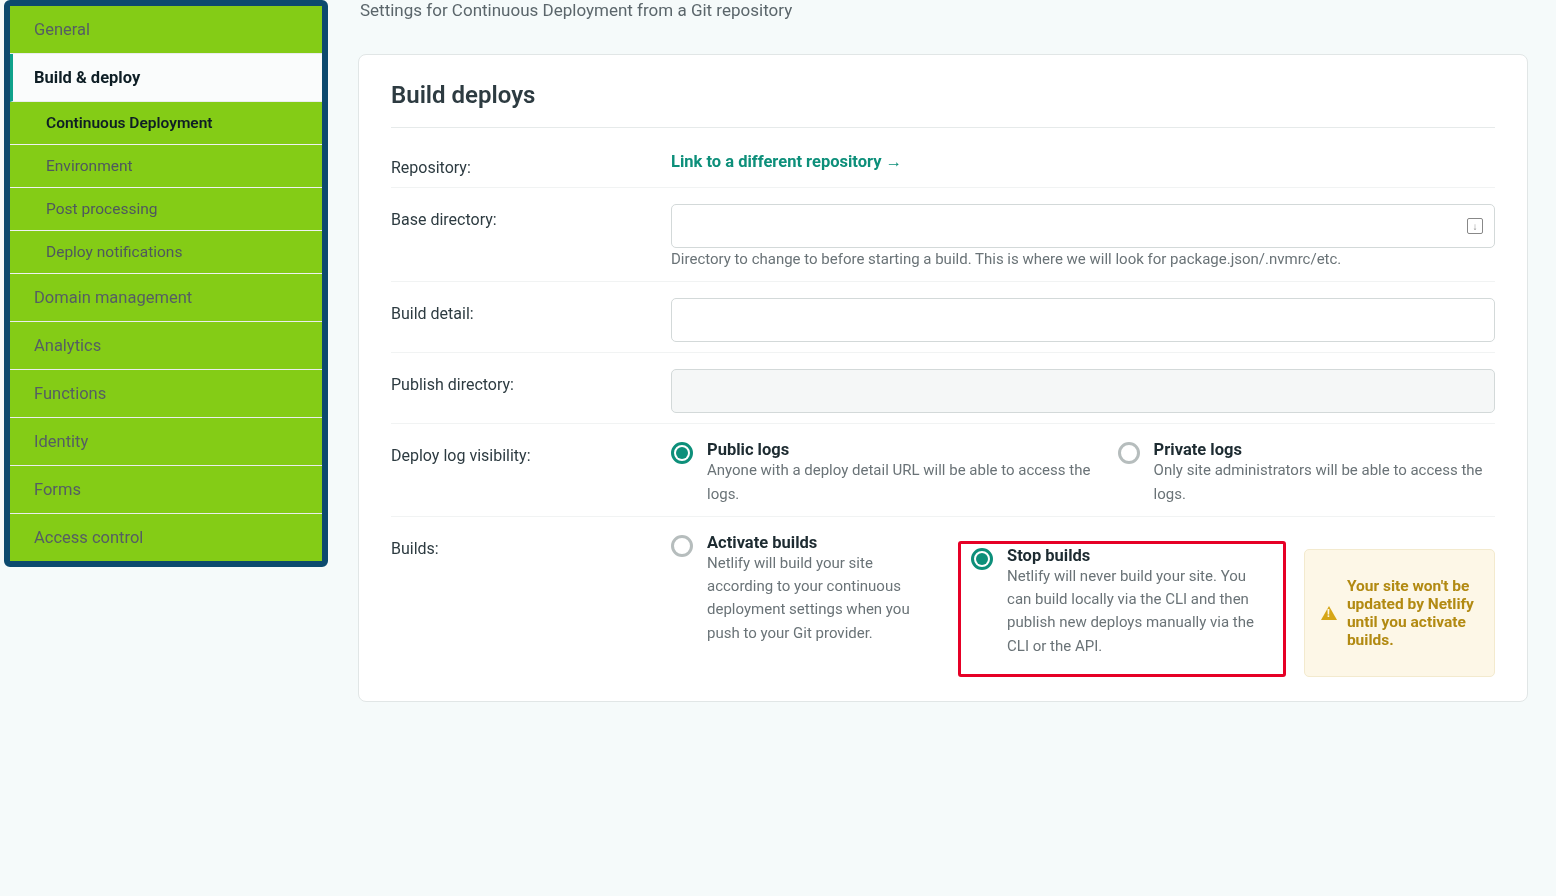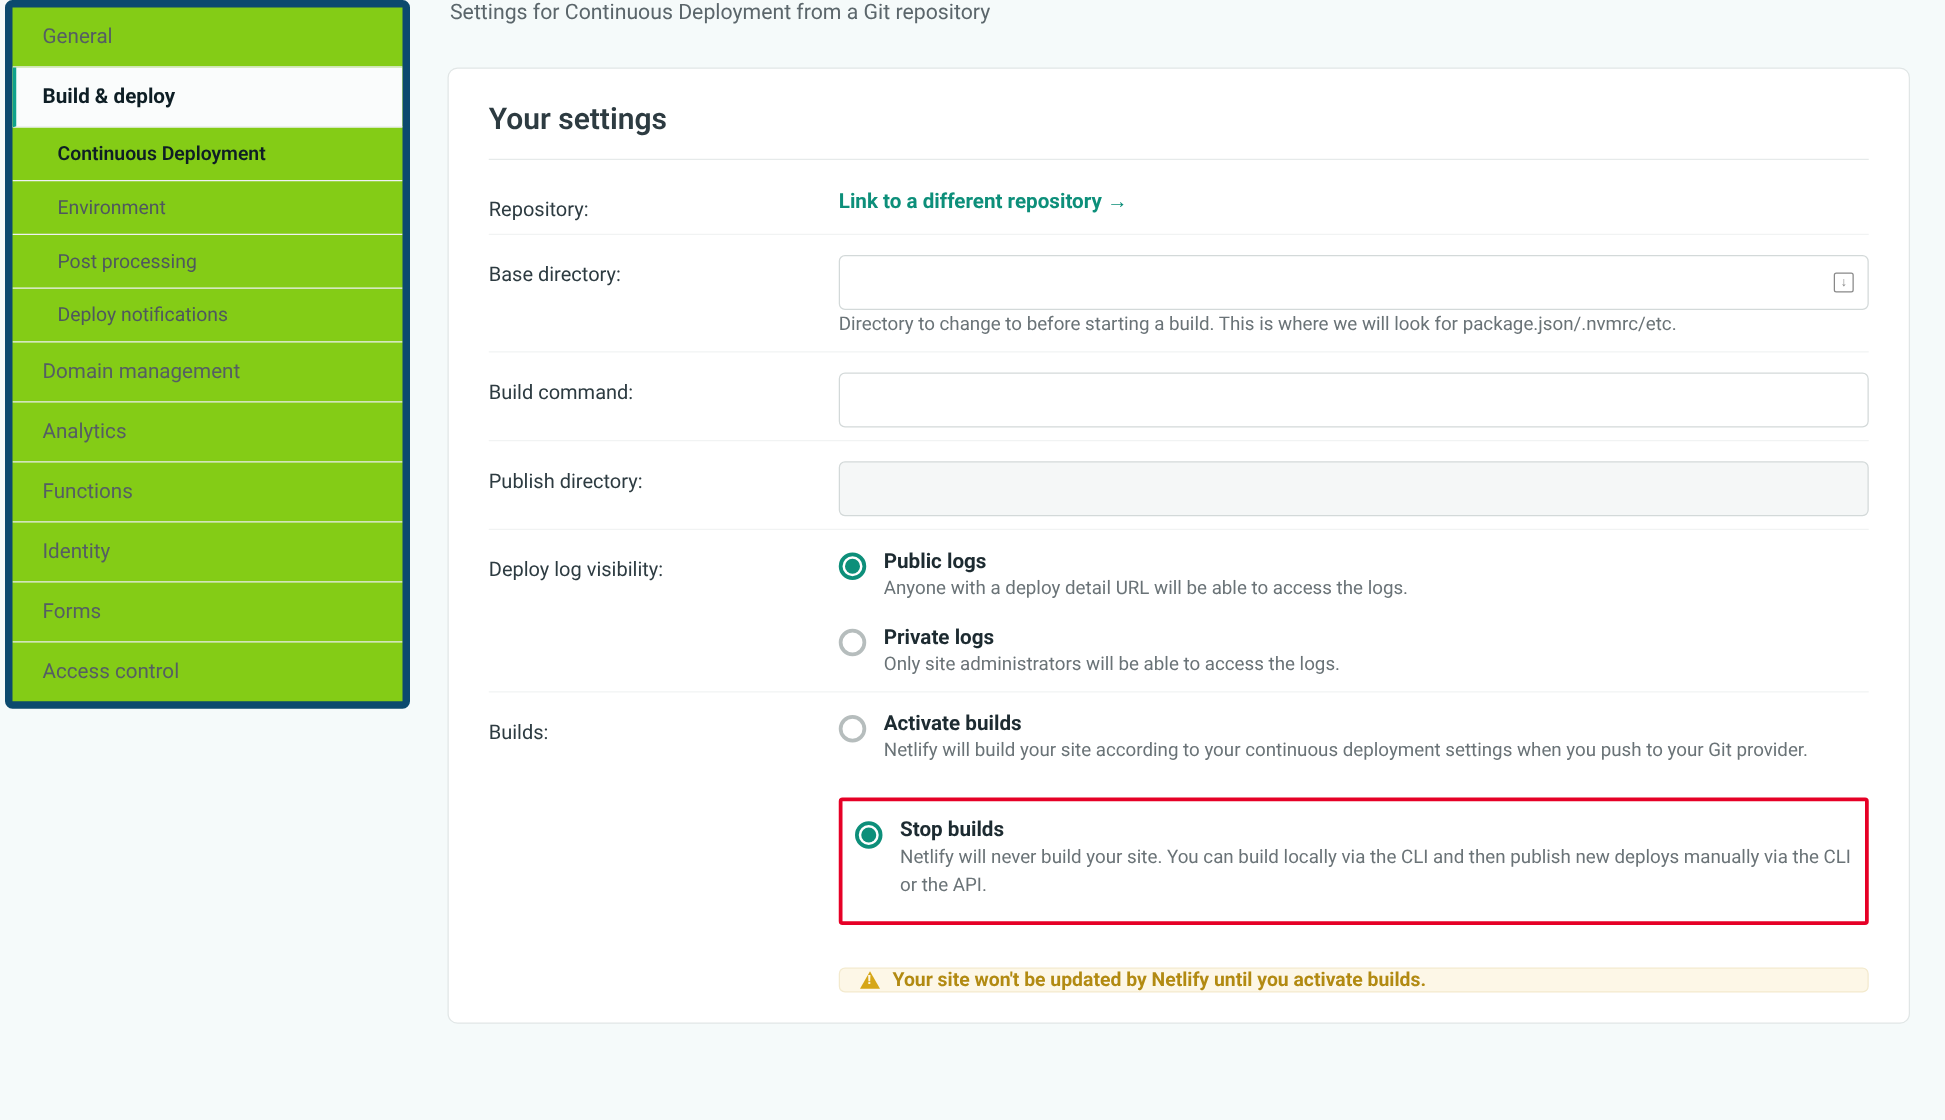--- a/index.html
+++ b/index.html
@@ -101,21 +101,21 @@
       background: #fff;
     }
     .text-input.disabled {
       background: #f5f7f7;
     }
     .help-text {
       color: #6a7377;
       font-size: 15px;
       line-height: 1.55;
     }
-    .radio-group { display: flex; flex-direction: column; gap: 18px; }
+    .radio-group { display: flex; flex-direction: row; gap: 18px; }
     .radio-option {
       display: flex;
       align-items: flex-start;
       gap: 14px;
       cursor: pointer;
     }
     .radio-circle {
       width: 22px; height: 22px;
       border-radius: 50%;
       border: 3px solid #b6bdbd;
@@ -141,21 +141,21 @@
     }
     .radio-desc {
       color: #6a7377;
       font-size: 15px;
       margin-top: 0;
       line-height: 1.55;
     }
     .highlight-box {
       border: 3px solid #e60026;
       border-radius: 3px;
-      padding: 14px 10px 16px 10px;
+      padding: 2px 10px 16px 10px;
       margin-top: 8px;
     }
     .warning-banner {
       background: #fdf7e7;
       border: 1px solid #f3eace;
       border-radius: 5px;
       padding: 0 16px;
       margin-top: 16px;
       display: flex;
       align-items: center;
@@ -212,42 +212,42 @@
     <div class="sidebar-item">Functions</div>
     <div class="sidebar-item">Identity</div>
     <div class="sidebar-item">Forms</div>
     <div class="sidebar-item">Access control</div>
   </nav>
 
   <main class="main">
     <div class="page-subtitle">Settings for Continuous Deployment from a Git repository</div>
 
     <section class="card">
-      <h2 class="card-title">Your settings</h2>
+      <h2 class="card-title">Build deploys</h2>
 
       <div class="row">
         <div class="row-label">Repository:</div>
         <div class="row-content">
           <a class="link-teal">Link to a different repository →</a>
         </div>
       </div>
 
       <div class="row">
         <div class="row-label">Base directory:</div>
         <div class="row-content">
           <div class="input-wrap">
             <input class="text-input" value="" style="">
             <span class="input-icon">↓</span>
           </div>
           <div class="help-text">Directory to change to before starting a build. This is where we will look for package.json/.nvmrc/etc.</div>
         </div>
       </div>
 
       <div class="row">
-        <div class="row-label">Build command:</div>
+        <div class="row-label">Build detail:</div>
         <div class="row-content">
           <input class="text-input" value="" style="">
         </div>
       </div>
 
       <div class="row">
         <div class="row-label">Publish directory:</div>
         <div class="row-content">
           <input class="text-input disabled" value="" style="">
         </div>

